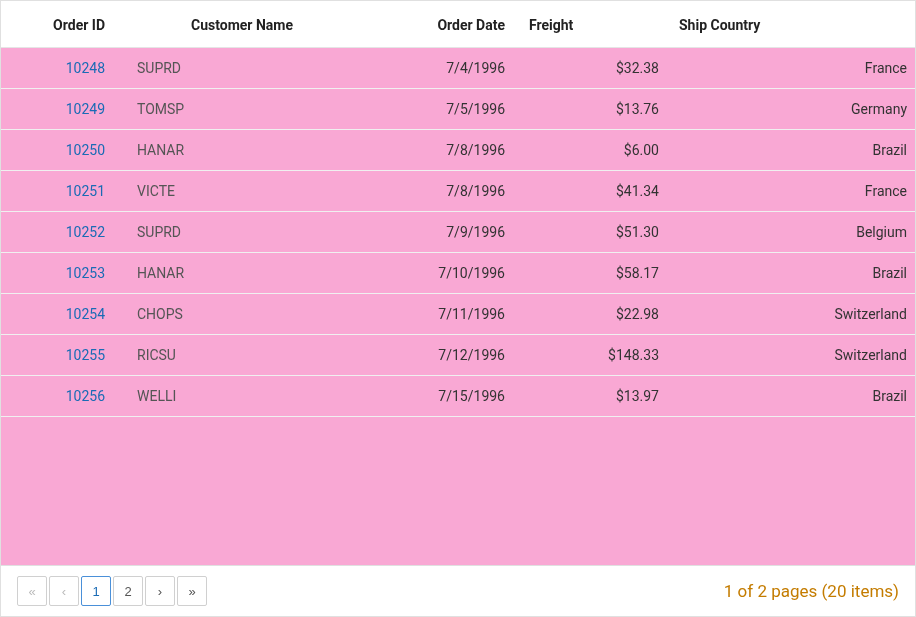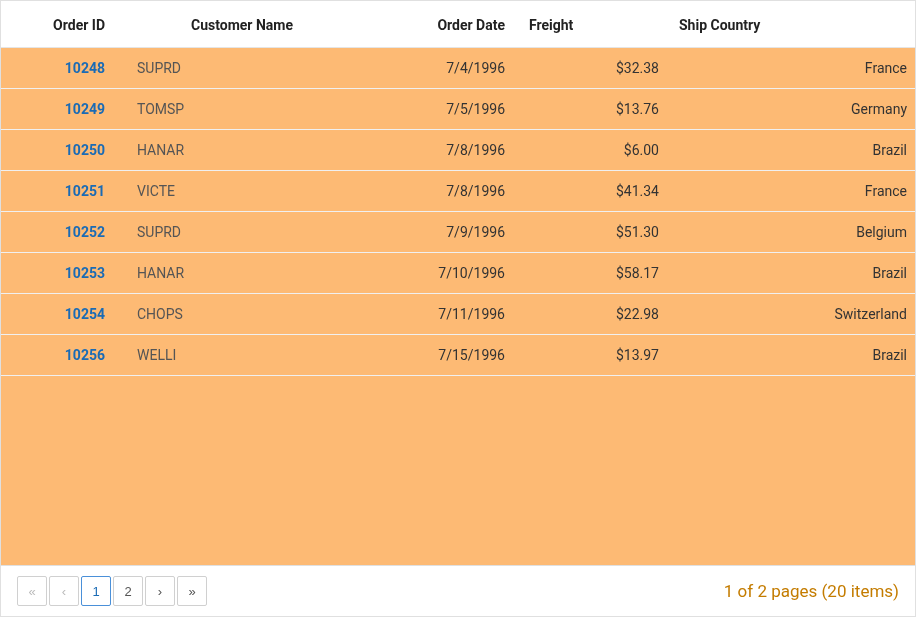--- a/index.html
+++ b/index.html
@@ -16,21 +16,21 @@
       width: 916px;
       height: 617px;
       overflow: hidden;
     }
 
     .container {
       width: 916px;
       height: 617px;
       display: flex;
       flex-direction: column;
-      background: #fdba74;
+      background: #f9a8d4;
       border: 1px solid #e0e0e0;
     }
 
     .table-wrapper {
       flex: 1;
       overflow-y: scroll;
       overflow-x: hidden;
       position: relative;
     }
 
@@ -101,21 +101,21 @@
 
     tbody td {
       padding: 12px 8px;
       font-size: 14px;
     }
 
     tbody td.col-orderid {
       text-align: right;
       padding-right: 16px;
       color: #1a6bb5;
-      font-weight: 700;
+      font-weight: 400;
     }
 
     tbody td.col-customer {
       text-align: left;
       padding-left: 16px;
       color: #555;
     }
 
     tbody td.col-date {
       text-align: right;
@@ -242,20 +242,27 @@
             <td class="col-country">Brazil</td>
           </tr>
           <tr>
             <td class="col-orderid">10254</td>
             <td class="col-customer">CHOPS</td>
             <td class="col-date">7/11/1996</td>
             <td class="col-freight">$22.98</td>
             <td class="col-country">Switzerland</td>
           </tr>
           <tr>
+            <td class="col-orderid">10255</td>
+            <td class="col-customer">RICSU</td>
+            <td class="col-date">7/12/1996</td>
+            <td class="col-freight">$148.33</td>
+            <td class="col-country">Switzerland</td>
+          </tr>
+          <tr>
             <td class="col-orderid">10256</td>
             <td class="col-customer">WELLI</td>
             <td class="col-date">7/15/1996</td>
             <td class="col-freight">$13.97</td>
             <td class="col-country">Brazil</td>
           </tr>
         </tbody>
     </table>
   </div>
 

